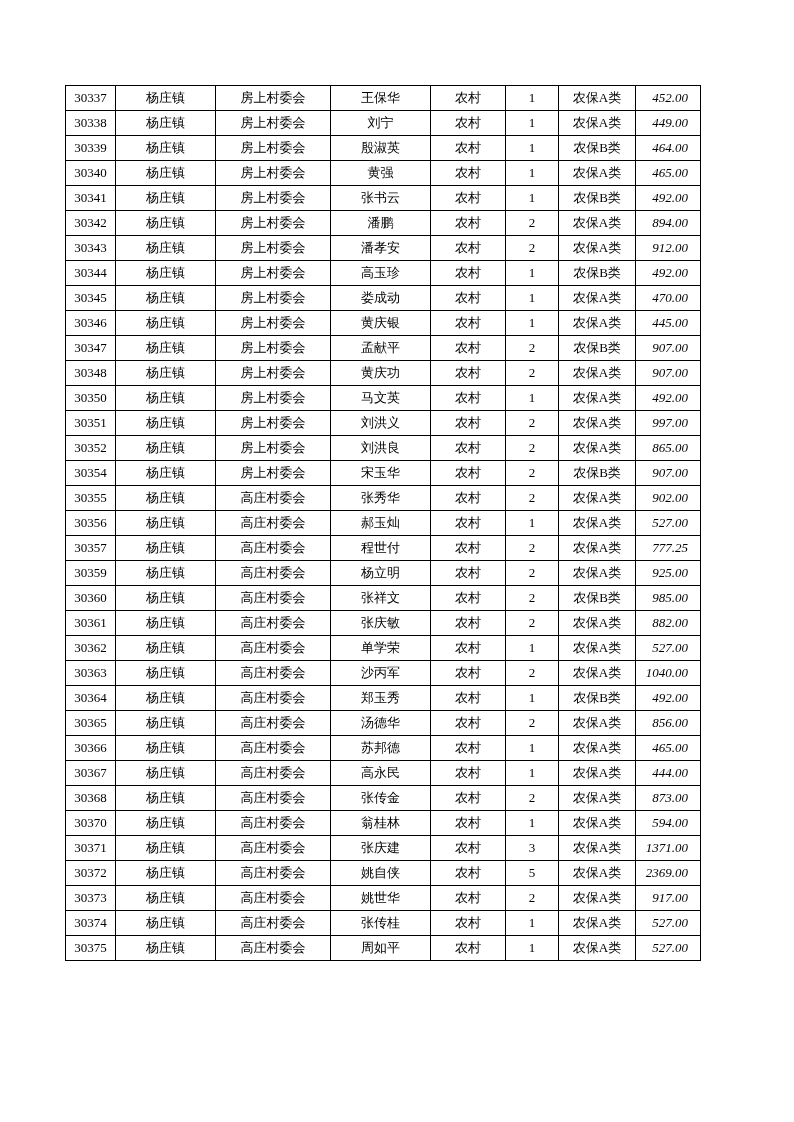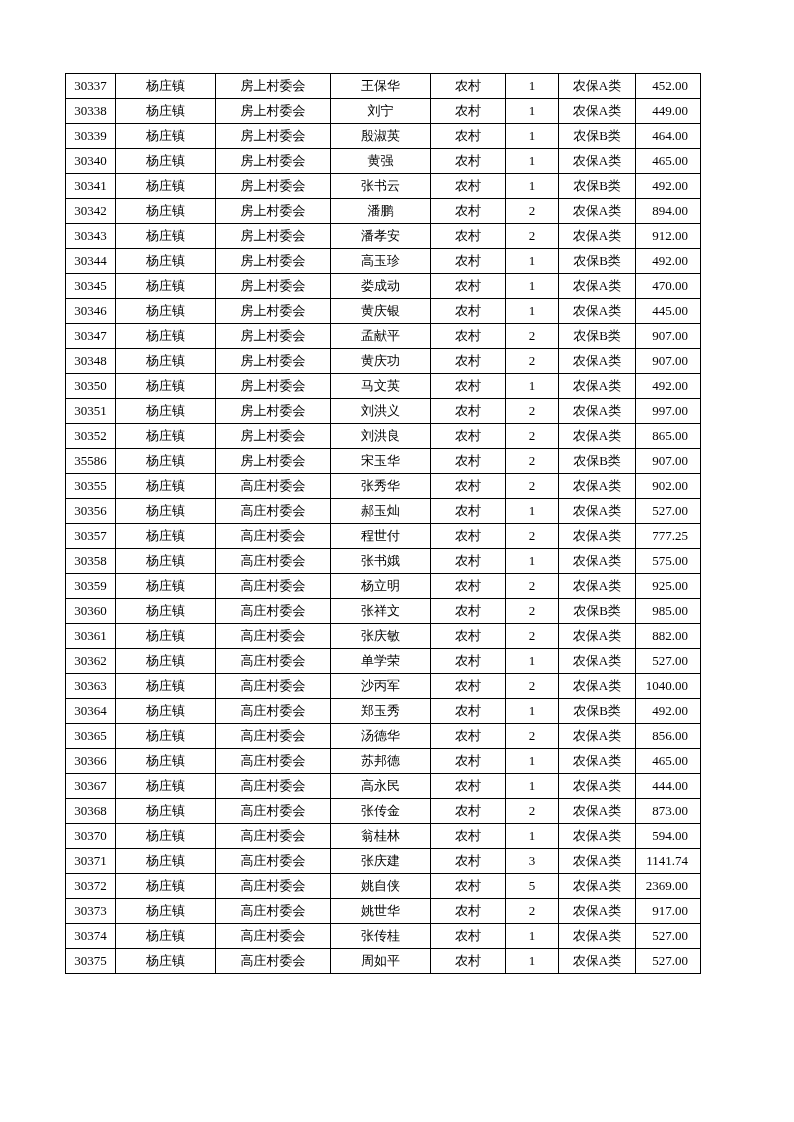--- a/index.html
+++ b/index.html
@@ -11,21 +11,21 @@
     height: 1122px;
     background: #ffffff;
     font-family: "Liberation Serif", "DejaVu Serif", serif;
     color: #000000;
     position: relative;
     overflow: hidden;
   }
   .sheet {
     position: absolute;
     left: 65px;
-    top: 73px;
+    top: 85px;
   }
   table {
     border-collapse: collapse;
     table-layout: fixed;
   }
   td {
     border: 1px solid #000000;
     height: 24px;
     font-size: 13px;
     line-height: 24px;
@@ -38,20 +38,21 @@
   col.c1 { width: 100px; }
   col.c2 { width: 115px; }
   col.c3 { width: 100px; }
   col.c4 { width: 75px; }
   col.c5 { width: 53px; }
   col.c6 { width: 77px; }
   col.c7 { width: 65px; }
   td.amount {
     text-align: right;
     padding-right: 12px;
+    font-style: italic;
   }
 </style>
 </head>
 <body>
 
 <div class="sheet">
   <table>
     <colgroup>
       <col class="c0">
         <col class="c1">
@@ -207,21 +208,21 @@
           <td>30352</td>
           <td>杨庄镇</td>
           <td>房上村委会</td>
           <td>刘洪良</td>
           <td>农村</td>
           <td>2</td>
           <td>农保A类</td>
           <td class="amount">865.00</td>
         </tr>
         <tr>
-          <td>35586</td>
+          <td>30354</td>
           <td>杨庄镇</td>
           <td>房上村委会</td>
           <td>宋玉华</td>
           <td>农村</td>
           <td>2</td>
           <td>农保B类</td>
           <td class="amount">907.00</td>
         </tr>
         <tr>
           <td>30355</td>
@@ -247,30 +248,20 @@
           <td>30357</td>
           <td>杨庄镇</td>
           <td>高庄村委会</td>
           <td>程世付</td>
           <td>农村</td>
           <td>2</td>
           <td>农保A类</td>
           <td class="amount">777.25</td>
         </tr>
         <tr>
-          <td>30358</td>
-          <td>杨庄镇</td>
-          <td>高庄村委会</td>
-          <td>张书娥</td>
-          <td>农村</td>
-          <td>1</td>
-          <td>农保A类</td>
-          <td class="amount">575.00</td>
-        </tr>
-        <tr>
           <td>30359</td>
           <td>杨庄镇</td>
           <td>高庄村委会</td>
           <td>杨立明</td>
           <td>农村</td>
           <td>2</td>
           <td>农保A类</td>
           <td class="amount">925.00</td>
         </tr>
         <tr>
@@ -374,21 +365,21 @@
           <td class="amount">594.00</td>
         </tr>
         <tr>
           <td>30371</td>
           <td>杨庄镇</td>
           <td>高庄村委会</td>
           <td>张庆建</td>
           <td>农村</td>
           <td>3</td>
           <td>农保A类</td>
-          <td class="amount">1141.74</td>
+          <td class="amount">1371.00</td>
         </tr>
         <tr>
           <td>30372</td>
           <td>杨庄镇</td>
           <td>高庄村委会</td>
           <td>姚自侠</td>
           <td>农村</td>
           <td>5</td>
           <td>农保A类</td>
           <td class="amount">2369.00</td>

